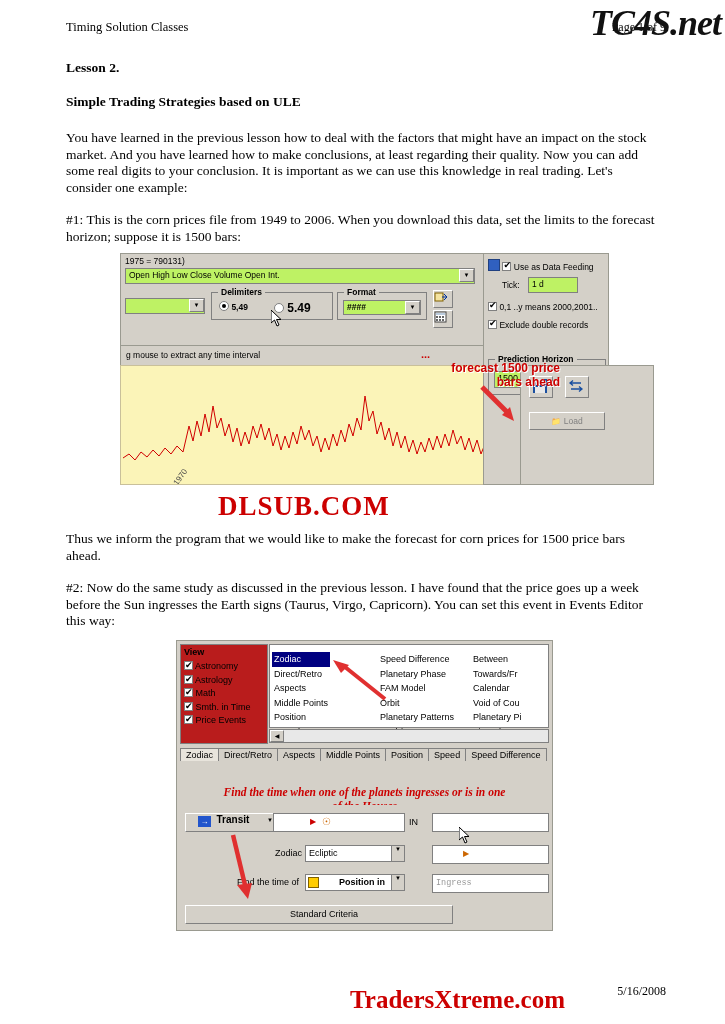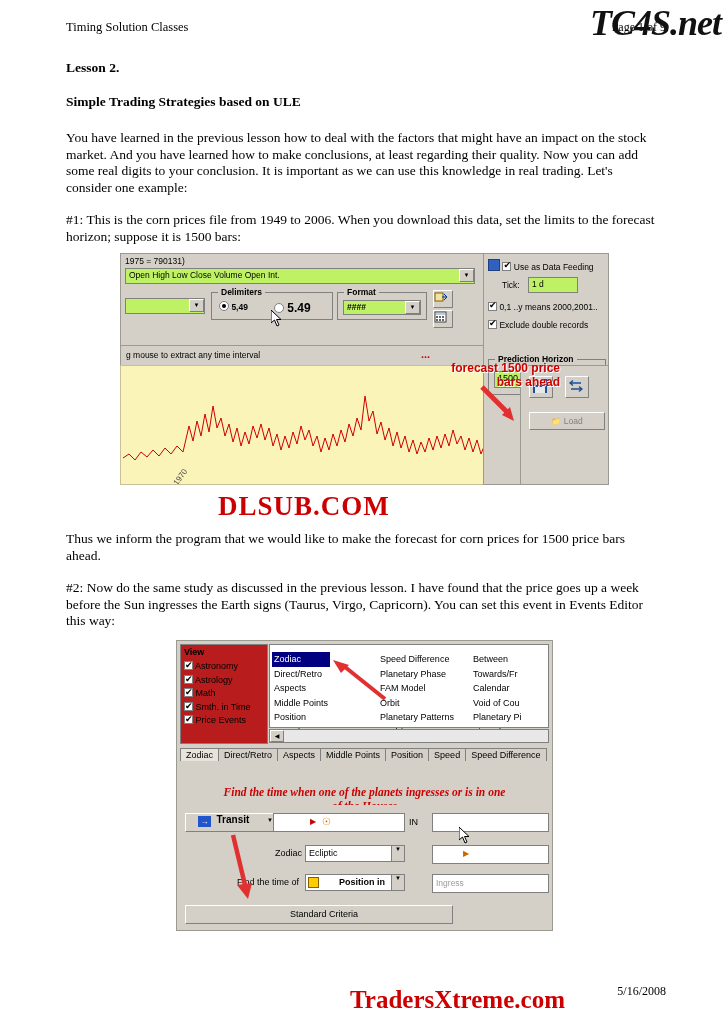--- a/index.html
+++ b/index.html
@@ -174,20 +174,21 @@
     font-size: 8.5px;
   }
   .f1-bottompanel {
     position: absolute;
     left: 400px; top: 112px;
     width: 87px; height: 118px;
     background: #d4d0c8;
     border: 1px solid #9a9a90;
     font-family: "Liberation Sans", sans-serif;
     font-size: 8.5px;
+    padding-left: 45px;
   }
   .redlabel {
     position: absolute;
     color: #cc0000;
     font-family: "Liberation Sans", sans-serif;
     font-weight: bold;
     font-size: 12px;
     text-shadow: 1px 1px 0 #fff;
     line-height: 14px;
   }
@@ -586,21 +587,21 @@
         <span style="position:absolute;left:30px;top:3px;color:#cc6600;font-size:8px;">▶</span>
       </div>
 
       <div style="position:absolute;left:60px;top:72px;font-size:9px;">Find the time of</div>
       <div class="f2-combo" style="left:128px; top:69px; width:98px; height:15px; background:#fff;">
         <span style="position:absolute;left:2px;top:2px;width:9px;height:9px;background:#ffcc00;border:1px solid #806000;"></span>
         <span style="position:absolute;left:33px;top:2px;font-weight:bold;">Position in</span>
         <span class="arrow">▼</span>
       </div>
       <div class="f2-field" style="left:255px; top:69px; width:115px; height:17px;">
-        <span style="position:absolute;left:3px;top:3px;color:#999;font-size:8.5px;">Ingress</span>
+        <span style="position:absolute;left:3px;top:3px;color:#999;font-size:8.5px;font-family:Liberation Mono, monospace;">Ingress</span>
       </div>
 
       <div class="f2-btn" style="left:8px; top:100px; width:256px; height:17px; line-height:17px;">
         <span>Standard Criteria</span>
       </div>
 
       <svg class="arrow-svg" style="left:50px; top:28px;" width="34" height="70" viewBox="0 0 34 70">
         <path d="M6 2 L18 52" stroke="#e03030" stroke-width="4.5" fill="none"></path>
         <polygon points="21,66 10,52 25,50" fill="#e03030"></polygon>
       </svg>

